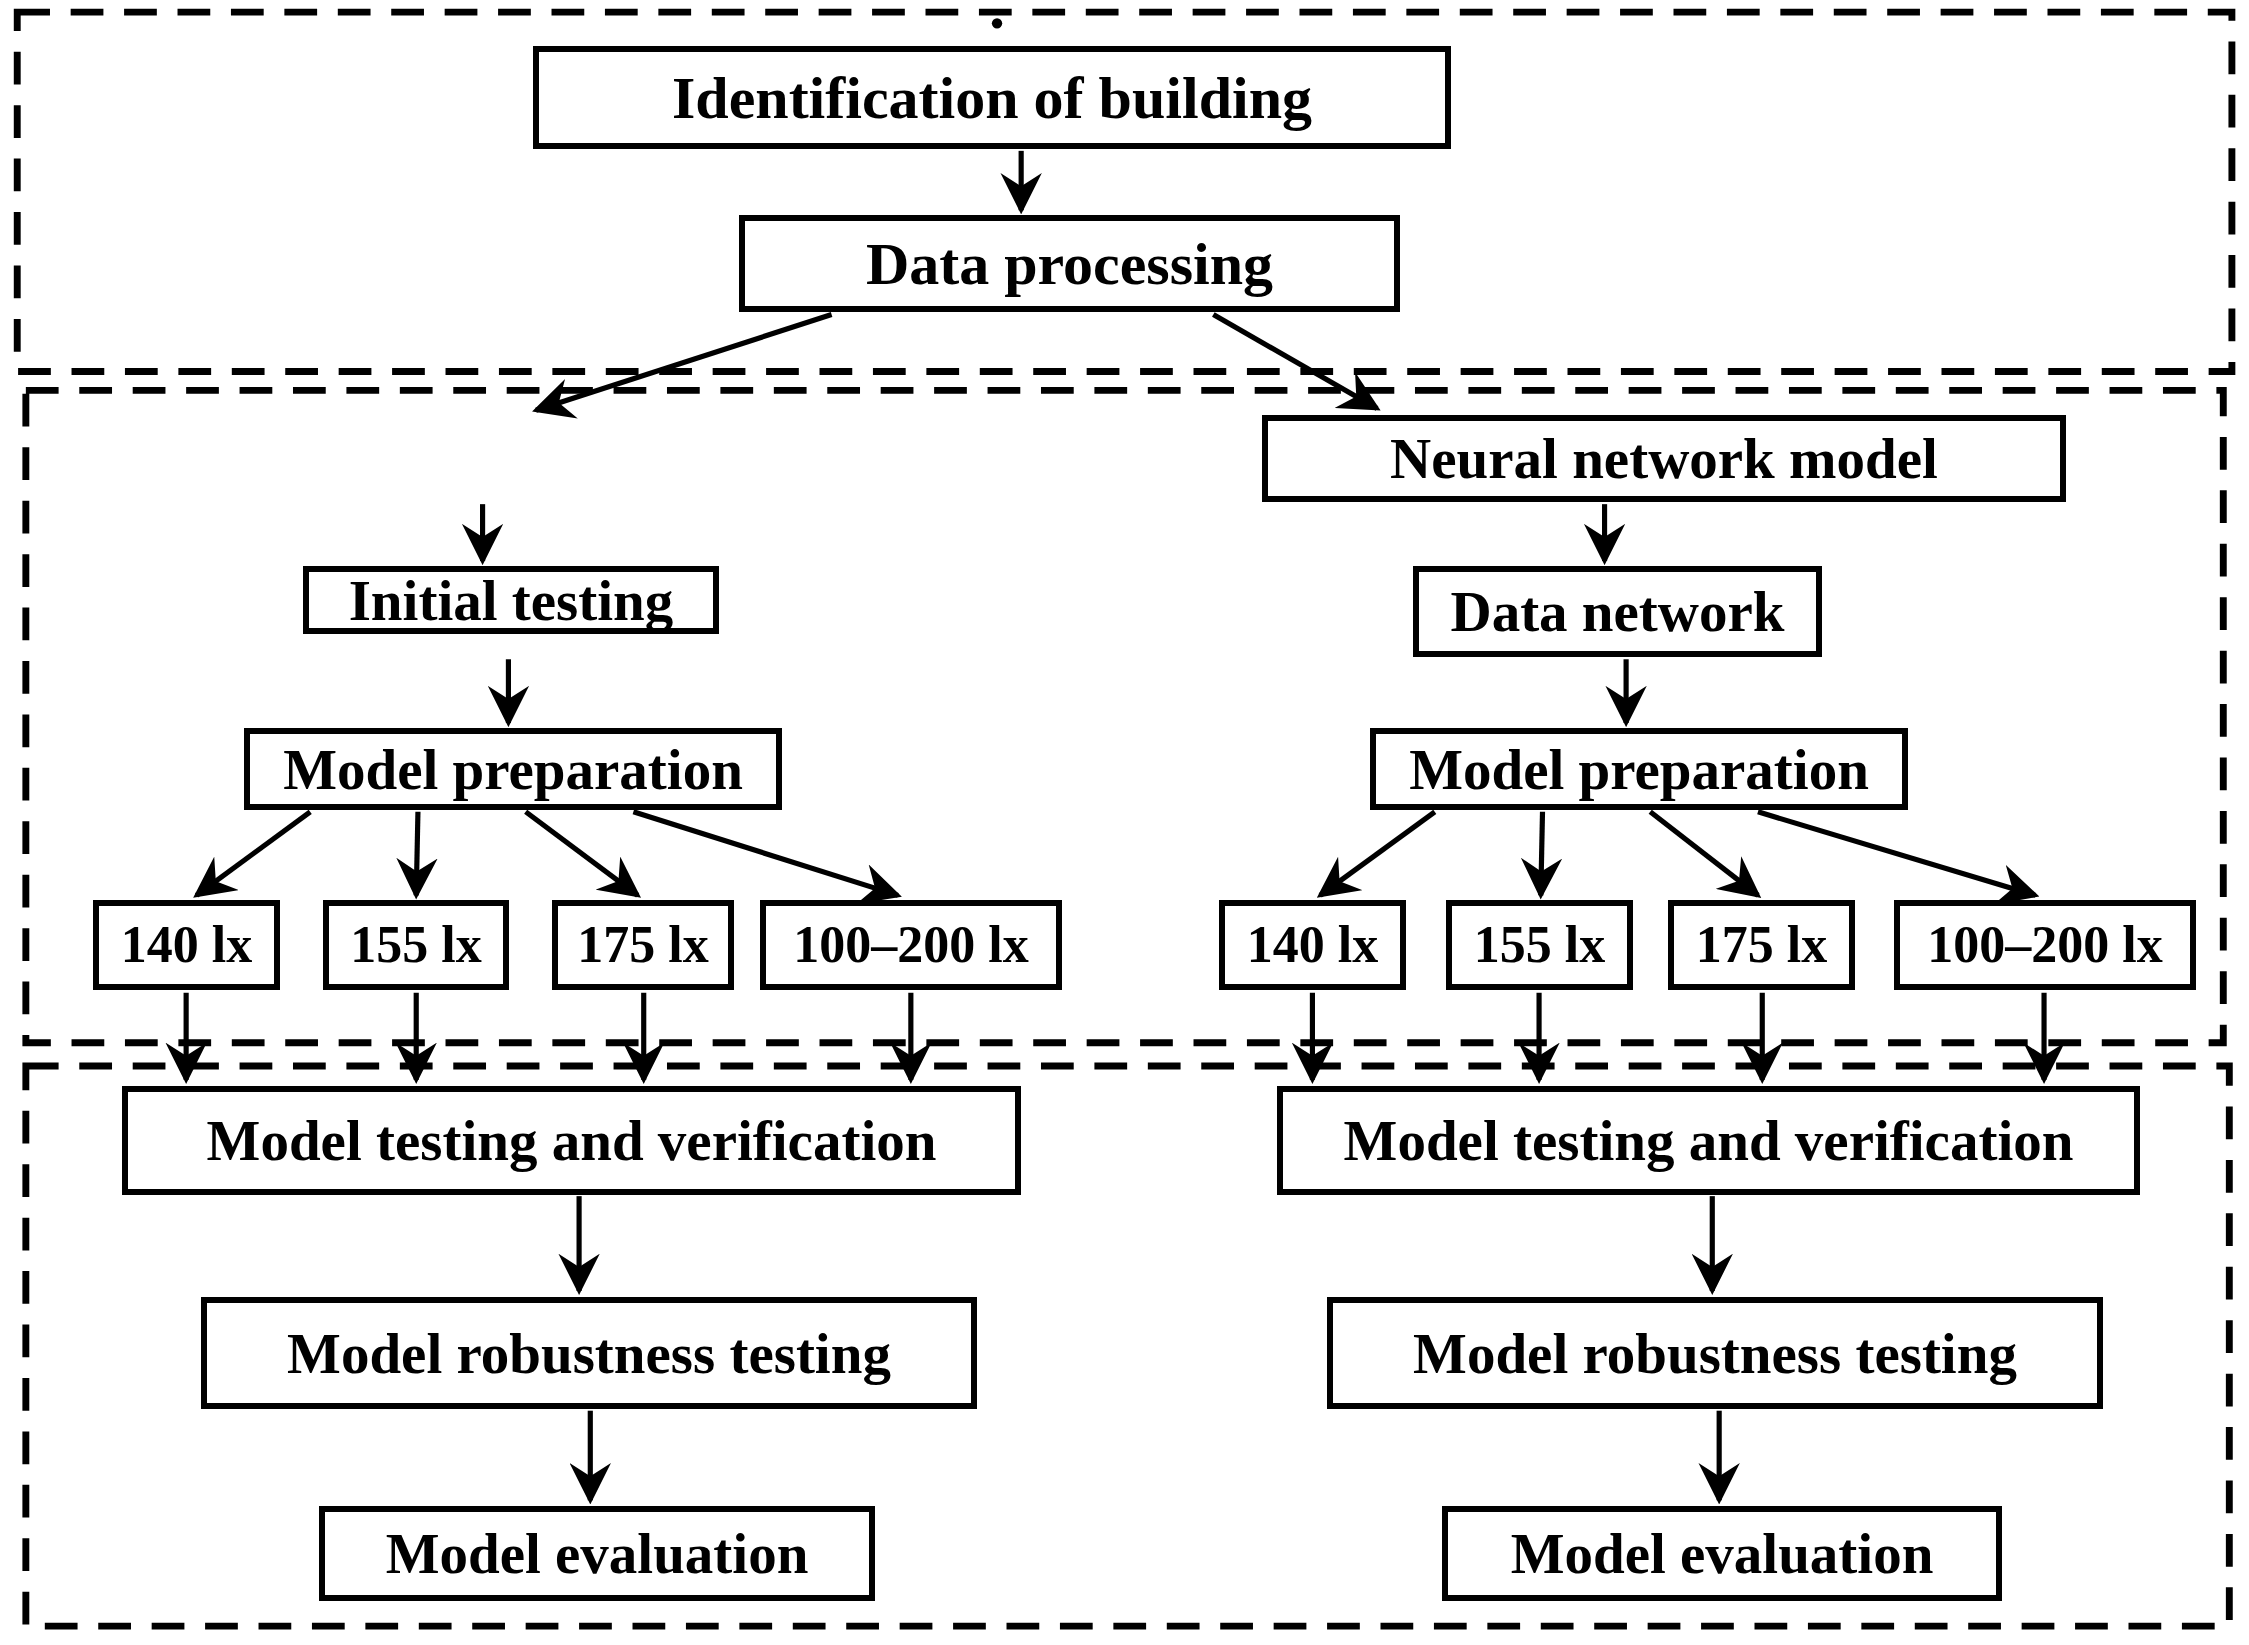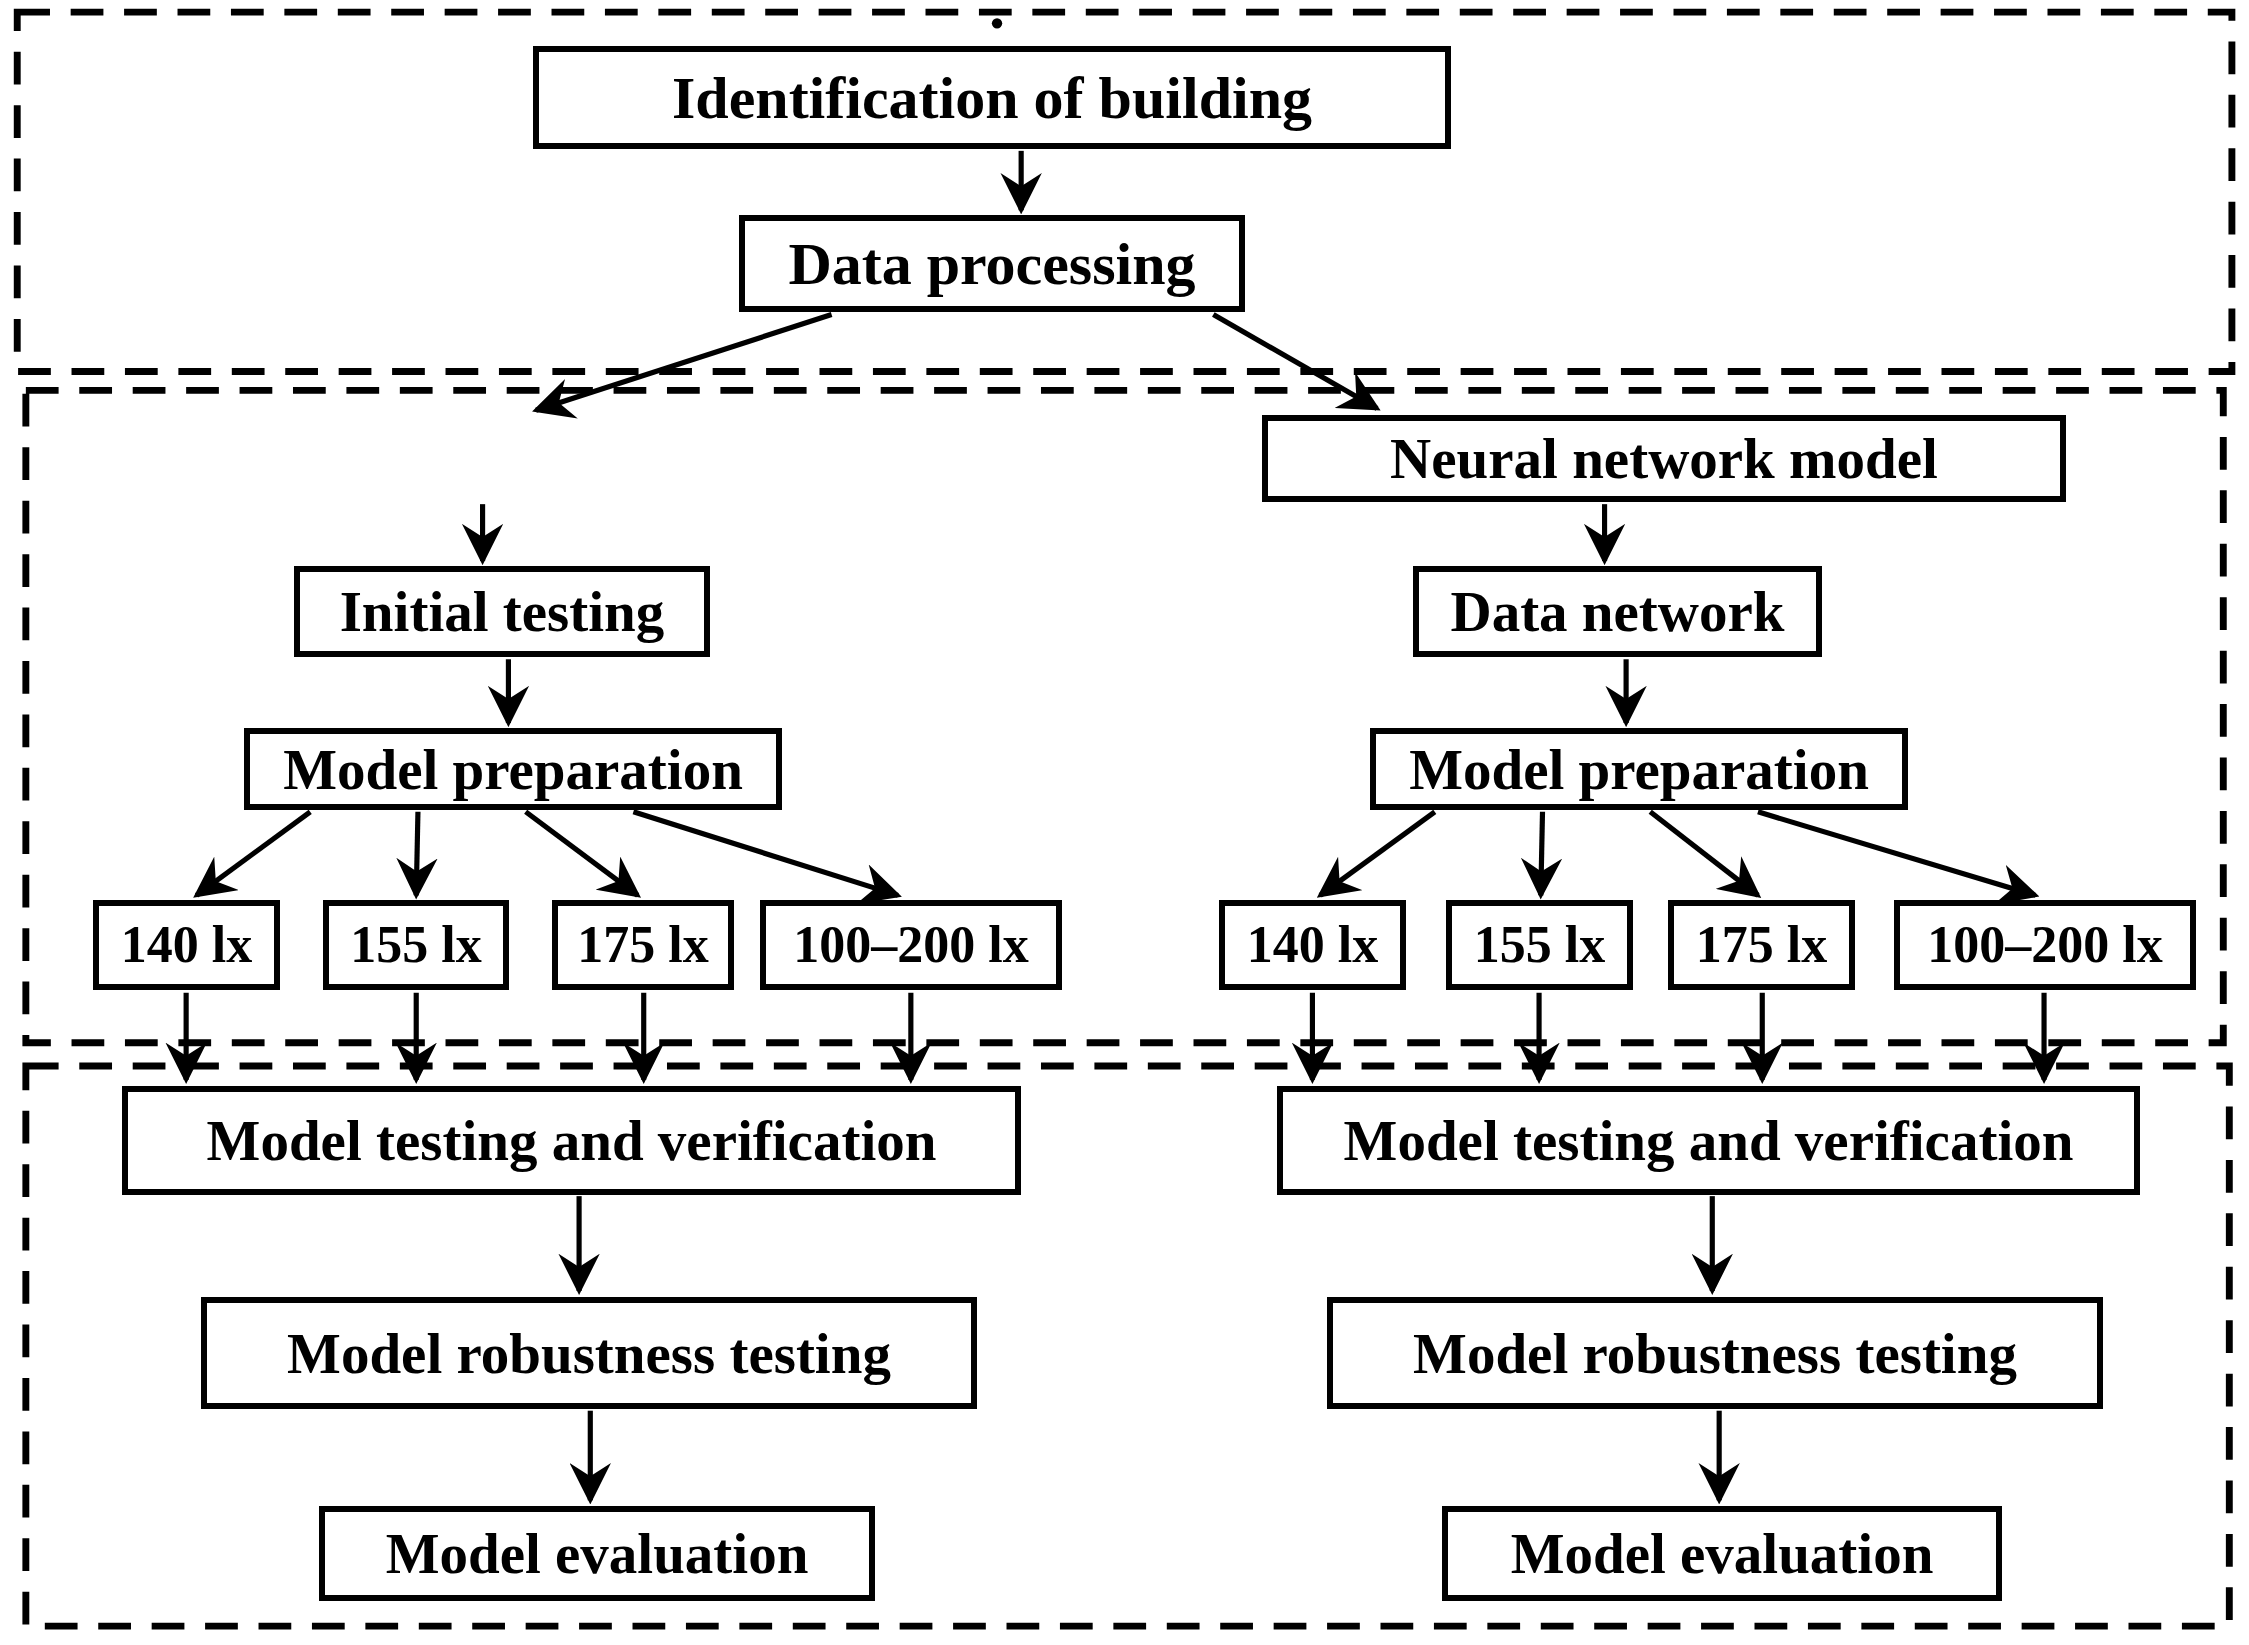--- a/index.html
+++ b/index.html
@@ -80,25 +80,25 @@
       <line x1="2372" y1="1152" x2="2372" y2="1253"></line>
 
       <line x1="1987" y1="1388" x2="1987" y2="1498"></line>
       <line x1="1995" y1="1637" x2="1995" y2="1741"></line>
     </g>
   </svg>
 
   <div class="node lg" style="left:533px;top:46px;width:918px;height:103px">
     <span>Identification of building</span>
   </div>
-  <div class="node lg" style="left:739px;top:215px;width:506px;height:97px">
+  <div class="node lg" style="left:739px;top:215px;width:661px;height:97px">
     <span>Data processing</span>
   </div>
 
-  <div class="node" style="left:294px;top:566px;width:416px;height:91px">
+  <div class="node" style="left:303px;top:566px;width:416px;height:68px">
     <span>Initial testing</span>
   </div>
   <div class="node" style="left:244px;top:728px;width:538px;height:82px">
     <span>Model preparation</span>
   </div>
   <div class="node sm" style="left:93px;top:900px;width:187px;height:90px">
     <span>140 lx</span>
   </div>
   <div class="node sm" style="left:323px;top:900px;width:186px;height:90px">
     <span>155 lx</span>

